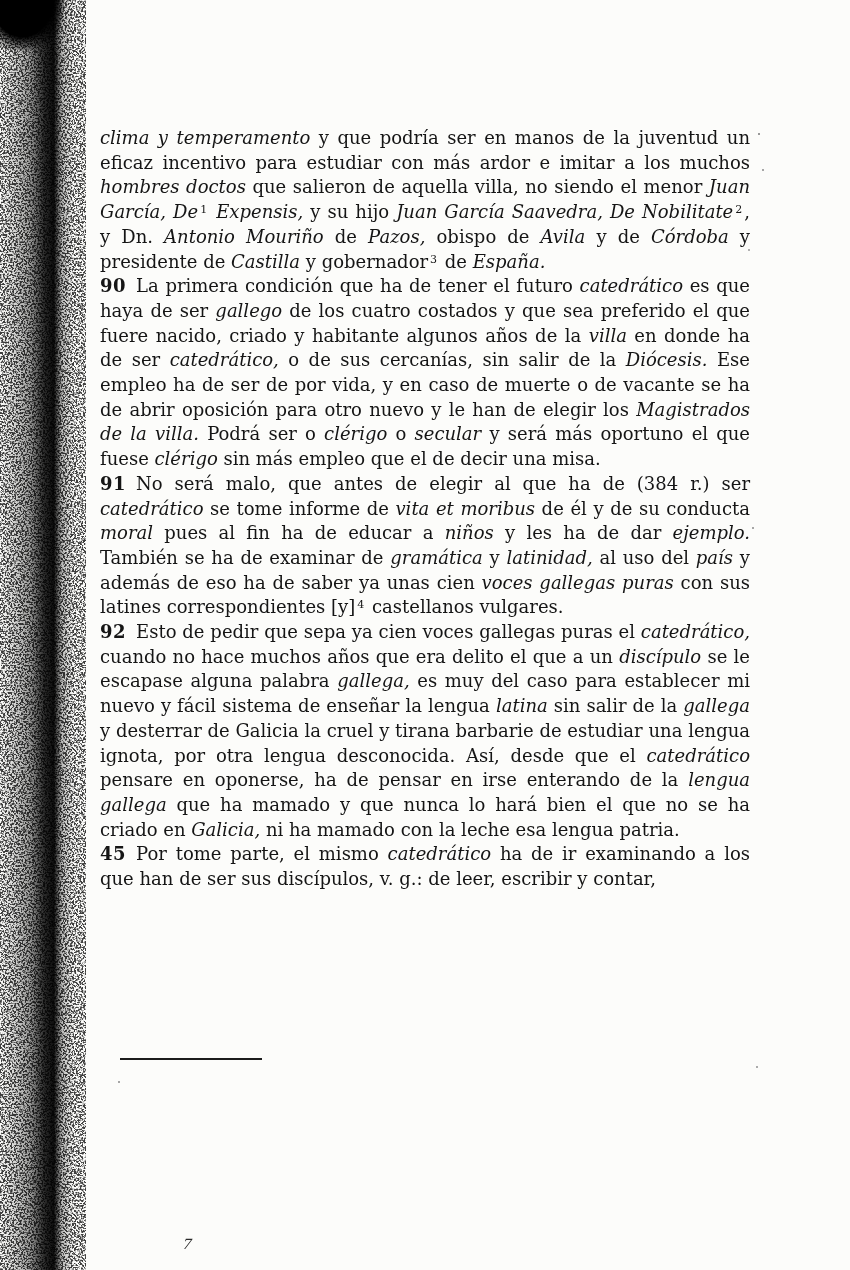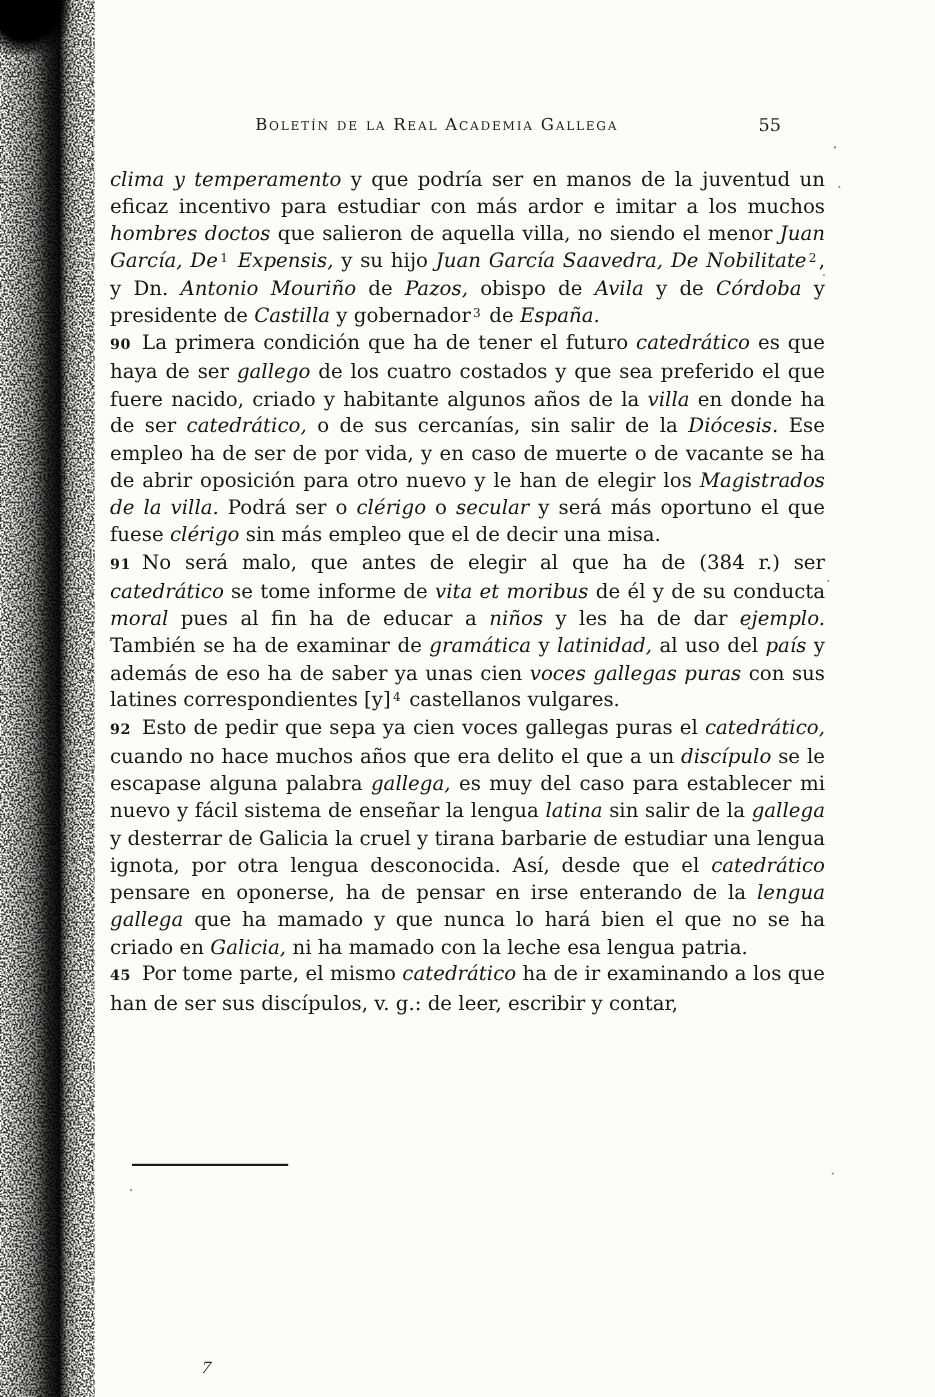--- a/index.html
+++ b/index.html
@@ -41,21 +41,21 @@
     white-space:nowrap;
   }
   .page-number{
     position:absolute;right:40px;top:0;
     font-size:16px;color:#1b1b1b;
   }
   
   .body-text{margin-top:22px;font-size:18px;line-height:24.7px;text-align:justify;}
   .para{margin:0;}
   .pnum{
-    font-weight:bold;font-size:13px;
+    font-weight:bold;font-size:18px;
     margin-right:10px;letter-spacing:0.5px;
   }
   .it{font-style:italic;}
   sup.fnref{
     font-size:11px;line-height:0;vertical-align:baseline;
     position:relative;top:-0.45em;padding:0 2px;
   }
   
   .footnote-block{position:absolute;left:100px;top:1058px;width:640px;}
   .footnote-rule{width:142px;height:2px;background:#1c1c1c;margin:0 0 10px 20px;}
@@ -88,24 +88,20 @@
     <svg width="86" height="1270">
       <filter id="grain">
         <feTurbulence type="fractalNoise" baseFrequency="0.55" numOctaves="3" seed="7"></feTurbulence>
         <feColorMatrix type="matrix" values="0 0 0 0 0  0 0 0 0 0  0 0 0 0 0  6 0 0 0 -2.6"></feColorMatrix>
       </filter>
       <rect width="86" height="1270" filter="url(#grain)" opacity="0.75"></rect>
     </svg>
   </div>
 
   <div class="textblock">
-    <div class="header">
-      <div class="running-title">Boletín de la Real Academia Gallega</div>
-      <div class="page-number">55</div>
-    </div>
     <div class="body-text">
         <p class="para"><span class="it">clima y temperamento</span><span class=""> y que podría ser en manos de la juventud un eficaz incentivo para estudiar con más ardor e imitar a los muchos </span><span class="it">hombres doctos</span><span class=""> que salieron de aquella villa, no siendo el menor </span><span class="it">Juan García, De</span><sup class="fnref">1</sup><span class="it"> Expensis,</span><span class=""> y su hijo </span><span class="it">Juan García Saavedra, De Nobilitate</span><sup class="fnref">2</sup><span class="">, y Dn. </span><span class="it">Antonio Mouriño</span><span class=""> de </span><span class="it">Pazos,</span><span class=""> obispo de </span><span class="it">Avila</span><span class=""> y de </span><span class="it">Córdoba</span><span class=""> y presidente de </span><span class="it">Castilla</span><span class=""> y gobernador</span><sup class="fnref">3</sup><span class=""> de </span><span class="it">España.</span></p>
         <p class="para"><b class="pnum">90</b><span class="">La primera condición que ha de tener el futuro </span><span class="it">catedrático</span><span class=""> es que haya de ser </span><span class="it">gallego</span><span class=""> de los cuatro costados y que sea preferido el que fuere nacido, criado y habitante algunos años de la </span><span class="it">villa</span><span class=""> en donde ha de ser </span><span class="it">catedrático,</span><span class=""> o de sus cercanías, sin salir de la </span><span class="it">Diócesis.</span><span class=""> Ese empleo ha de ser de por vida, y en caso de muerte o de vacante se ha de abrir oposición para otro nuevo y le han de elegir los </span><span class="it">Magistrados de la villa.</span><span class=""> Podrá ser o </span><span class="it">clérigo</span><span class=""> o </span><span class="it">secular</span><span class=""> y será más oportuno el que fuese </span><span class="it">clérigo</span><span class=""> sin más empleo que el de decir una misa.</span></p>
         <p class="para"><b class="pnum">91</b><span class="">No será malo, que antes de elegir al que ha de (384 r.) ser </span><span class="it">catedrático</span><span class=""> se tome informe de </span><span class="it">vita et moribus</span><span class=""> de él y de su conducta </span><span class="it">moral</span><span class=""> pues al fin ha de educar a </span><span class="it">niños</span><span class=""> y les ha de dar </span><span class="it">ejemplo.</span><span class=""> También se ha de examinar de </span><span class="it">gramática</span><span class=""> y </span><span class="it">latinidad,</span><span class=""> al uso del </span><span class="it">país</span><span class=""> y además de eso ha de saber ya unas cien </span><span class="it">voces gallegas puras</span><span class=""> con sus latines correspondientes [y]</span><sup class="fnref">4</sup><span class=""> castellanos vulgares.</span></p>
         <p class="para"><b class="pnum">92</b><span class="">Esto de pedir que sepa ya cien voces gallegas puras el </span><span class="it">catedrático,</span><span class=""> cuando no hace muchos años que era delito el que a un </span><span class="it">discípulo</span><span class=""> se le escapase alguna palabra </span><span class="it">gallega,</span><span class=""> es muy del caso para establecer mi nuevo y fácil sistema de enseñar la lengua </span><span class="it">latina</span><span class=""> sin salir de la </span><span class="it">gallega</span><span class=""> y desterrar de Galicia la cruel y tirana barbarie de estudiar una lengua ignota, por otra lengua desconocida. Así, desde que el </span><span class="it">catedrático</span><span class=""> pensare en oponerse, ha de pensar en irse enterando de la </span><span class="it">lengua gallega</span><span class=""> que ha mamado y que nunca lo hará bien el que no se ha criado en </span><span class="it">Galicia,</span><span class=""> ni ha mamado con la leche esa lengua patria.</span></p>
         <p class="para"><b class="pnum">45</b><span class="">Por tome parte, el mismo </span><span class="it">catedrático</span><span class=""> ha de ir examinando a los que han de ser sus discípulos, v. g.: de leer, escribir y contar,</span></p>
       </div>
   </div>
 
   <div class="footnote-block">

